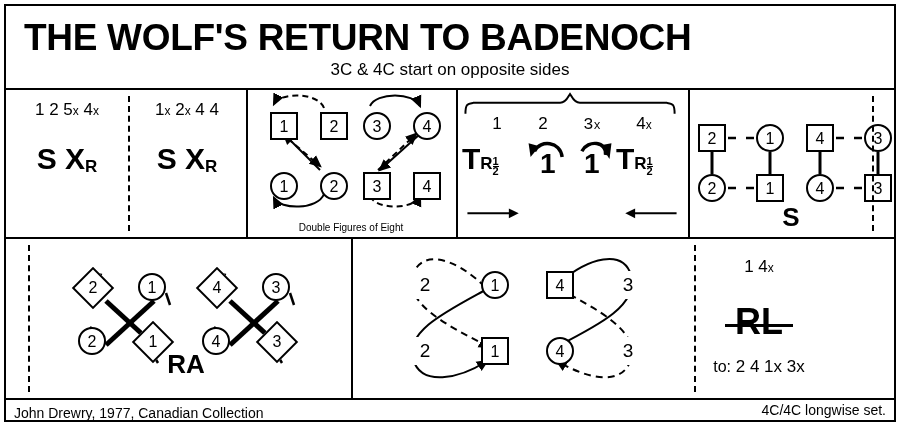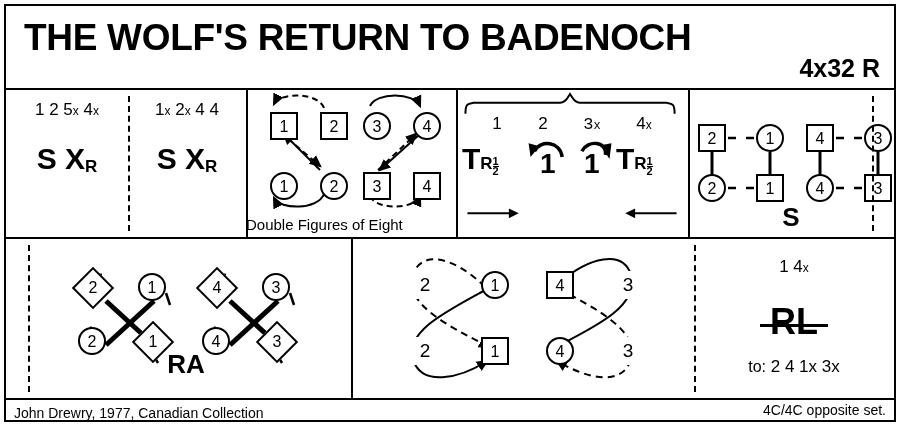--- a/index.html
+++ b/index.html
@@ -81,21 +81,21 @@
   }
   .bars .x { font-size: 12px; }
   .bigsym {
     position: absolute; top: 52px; width: 100%;
     text-align: center; font-size: 30px; font-weight: bold;
     white-space: nowrap;
   }
   .bigsym .sub { font-size: 17px; font-weight: bold; vertical-align: -3px; }
   .caption {
     position: absolute; bottom: 4px; width: 100%;
-    text-align: left; font-size: 15px;
+    text-align: center; font-size: 10px;
   }
   .cell-label {
     position: absolute; width: 100%; text-align: center;
     font-size: 26px; font-weight: bold;
   }
 
   
   .tok {
     position: absolute;
     width: 28px; height: 28px;
@@ -129,21 +129,21 @@
   }
 </style>
 </head>
 <body>
 
 <div id="crib">
   <div class="frame">
 
     <div class="header">
       <div class="title">THE WOLF'S RETURN TO BADENOCH</div>
-      <div class="meter">4x32 R</div>
+      <div class="subtitle">3C &amp; 4C start on opposite sides</div>
     </div>
 
     <div class="row1">
 
       <div class="cell" style="left:0; width:122px;">
         <div class="bars">
           <span>1 2 5</span><span class="x">x</span><span> 4</span><span class="x">x</span>
         </div>
         <div class="bigsym">
           <span>S X</span><span class="sub">R</span>
@@ -333,33 +333,33 @@
               <div class="tok plain" style="left: 263px; top: 32px;"><span>3</span></div>
               <div class="tok plain" style="left: 60px; top: 98px;"><span>2</span></div>
               <div class="tok square" style="left: 130px; top: 98px;"><span>1</span></div>
               <div class="tok circle" style="left: 195px; top: 98px;"><span>4</span></div>
               <div class="tok plain" style="left: 263px; top: 98px;"><span>3</span></div>
             </div>
         </div>
       </div>
       <div class="vdiv-dash" style="left:688px;"></div>
 
-      <div class="cell" style="left:688px; width:200px;">
+      <div class="cell" style="left:653px; width:200px;">
         <div class="bars" style="top:18px;">
           <span>1 4</span><span class="x">x</span>
         </div>
         <div style="position:absolute; top:62px; width:100%; text-align:center;">
           <span class="strike" style="font-size:36px; font-weight:bold;">RL</span>
         </div>
         <div style="position:absolute; top:118px; width:100%; text-align:center; font-size:17px; white-space:nowrap;">
           <span style="font-size:16px;">to:</span>
           <span>2 4 1</span><span class="x">x</span><span> 3</span><span class="x">x</span>
         </div>
       </div>
     </div>
 
     <div class="footer">
       <div class="foot-left">John Drewry, 1977, Canadian Collection</div>
-      <div class="foot-right">4C/4C opposite set.</div>
+      <div class="foot-right">4C/4C longwise set.</div>
     </div>
 
   </div>
 </div>
 
 </body></html>

